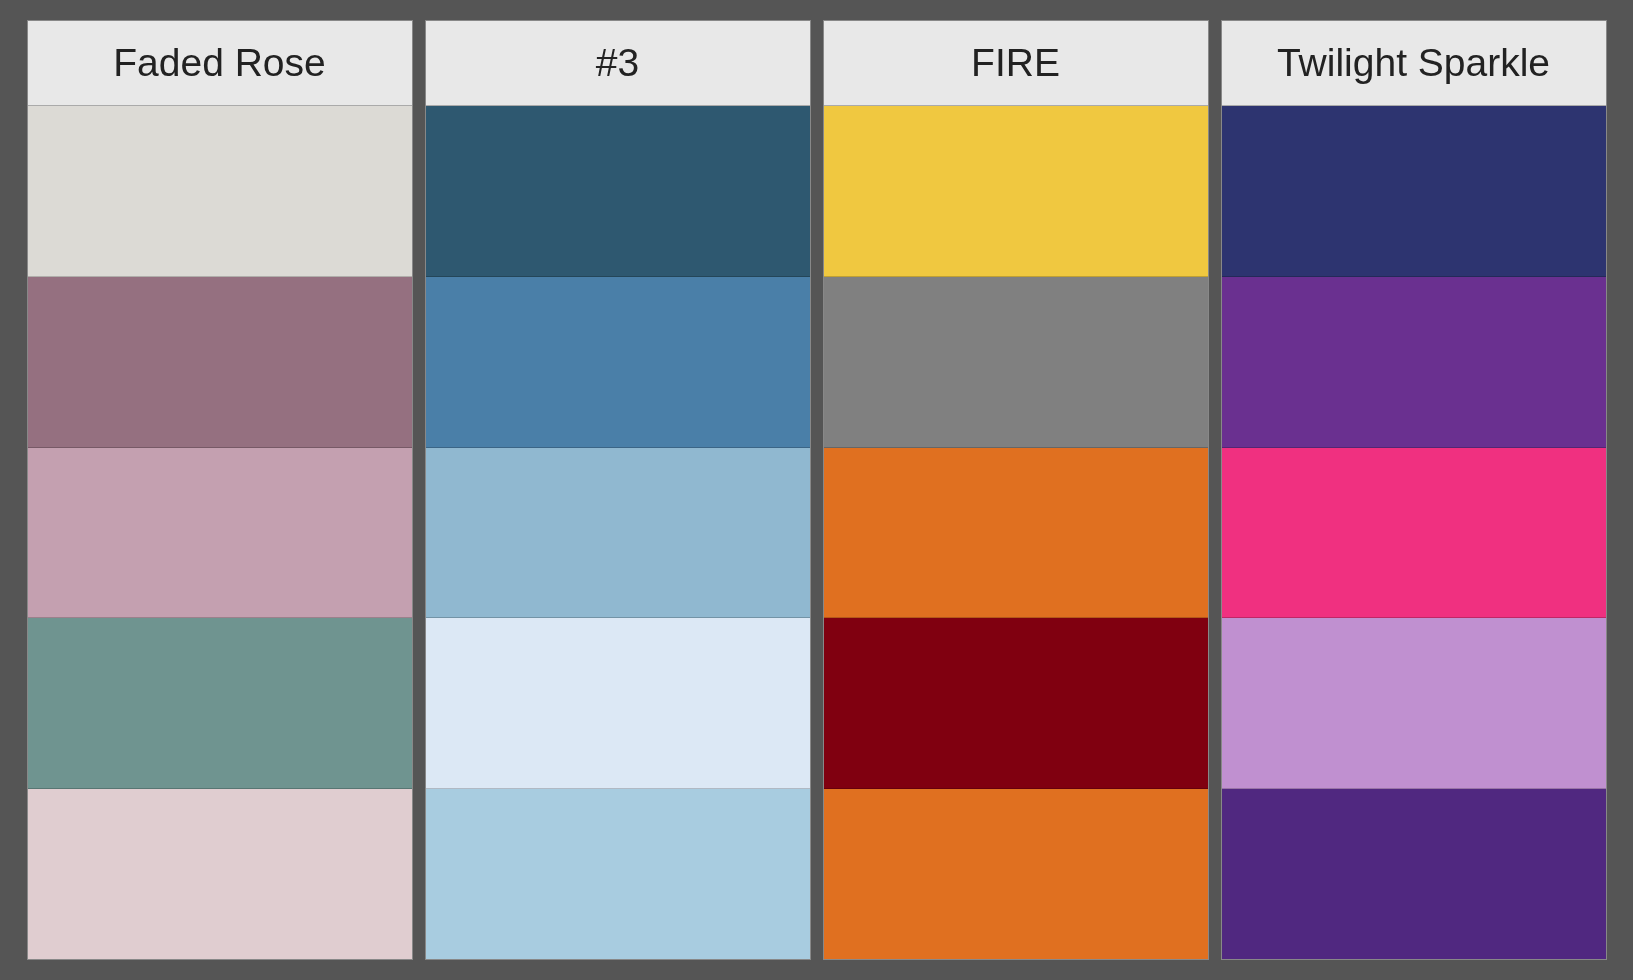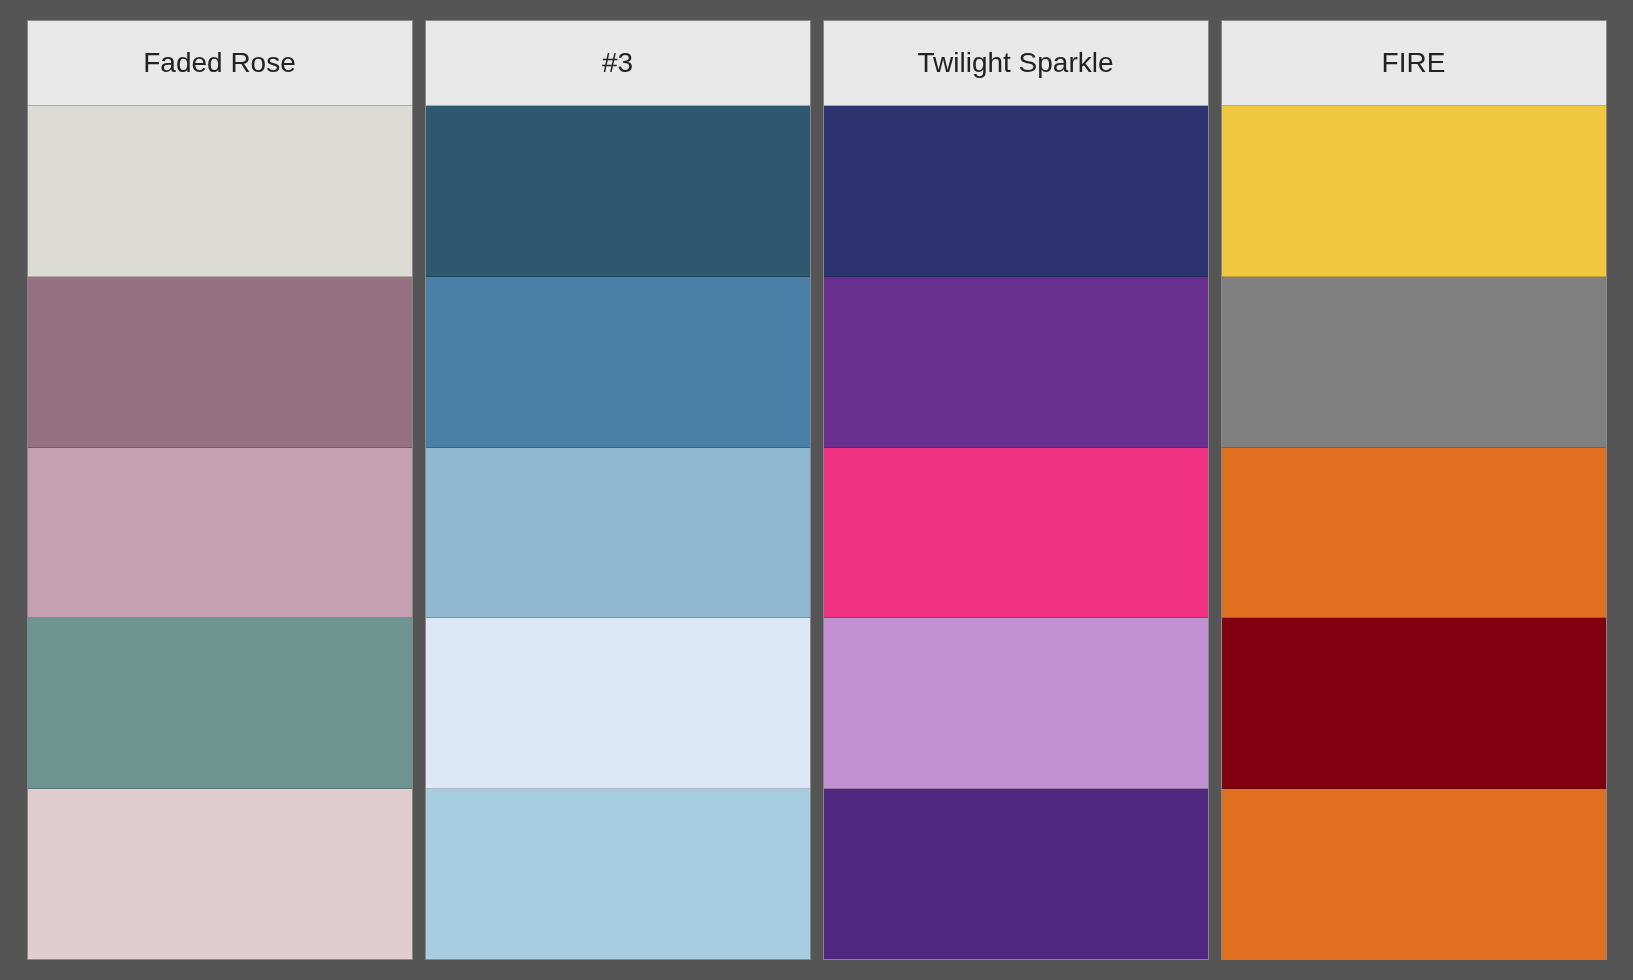--- a/index.html
+++ b/index.html
@@ -27,21 +27,21 @@
       flex-direction: column;
       border: 1px solid #888;
       overflow: hidden;
     }
 
     .palette-title {
       background-color: #e8e8e8;
       display: flex;
       align-items: center;
       justify-content: center;
-      font-size: 28px;
+      font-size: 39px;
       font-weight: 400;
       color: #222;
       flex-shrink: 0;
       height: 85px;
       border-bottom: 1px solid #aaa;
     }
 
     .color-swatch {
       flex: 1;
       border-bottom: 1px solid rgba(0,0,0,0.2);
@@ -68,30 +68,30 @@
   <div class="palette">
     <div class="palette-title">#3</div>
     <div class="color-swatch" style="background-color: #2e5870;"></div>
     <div class="color-swatch" style="background-color: #4a7fa8;"></div>
     <div class="color-swatch" style="background-color: #90b8d0;"></div>
     <div class="color-swatch" style="background-color: #dce8f5;"></div>
     <div class="color-swatch" style="background-color: #a8cce0;"></div>
   </div>
 
   <div class="palette">
+    <div class="palette-title">FIRE</div>
+    <div class="color-swatch" style="background-color: #f0c840;"></div>
+    <div class="color-swatch" style="background-color: #808080;"></div>
+    <div class="color-swatch" style="background-color: #e07020;"></div>
+    <div class="color-swatch" style="background-color: #800010;"></div>
+    <div class="color-swatch" style="background-color: #e07020;"></div>
+  </div>
+
+  <div class="palette">
     <div class="palette-title">Twilight Sparkle</div>
     <div class="color-swatch" style="background-color: #2d3470;"></div>
     <div class="color-swatch" style="background-color: #6a3090;"></div>
     <div class="color-swatch" style="background-color: #f03080;"></div>
     <div class="color-swatch" style="background-color: #c090d0;"></div>
     <div class="color-swatch" style="background-color: #502880;"></div>
   </div>
 
-  <div class="palette">
-    <div class="palette-title">FIRE</div>
-    <div class="color-swatch" style="background-color: #f0c840;"></div>
-    <div class="color-swatch" style="background-color: #808080;"></div>
-    <div class="color-swatch" style="background-color: #e07020;"></div>
-    <div class="color-swatch" style="background-color: #800010;"></div>
-    <div class="color-swatch" style="background-color: #e07020;"></div>
-  </div>
-
 </div>
 
 </body></html>

